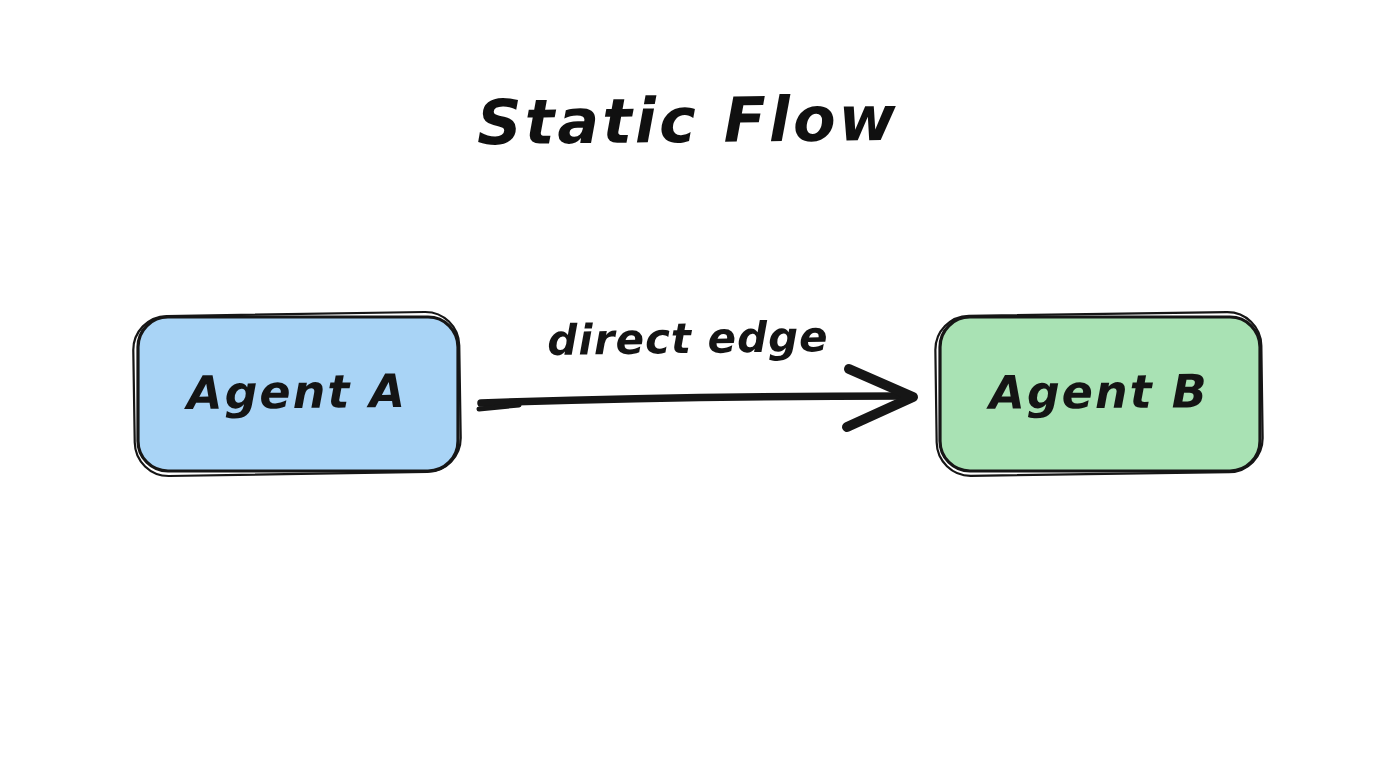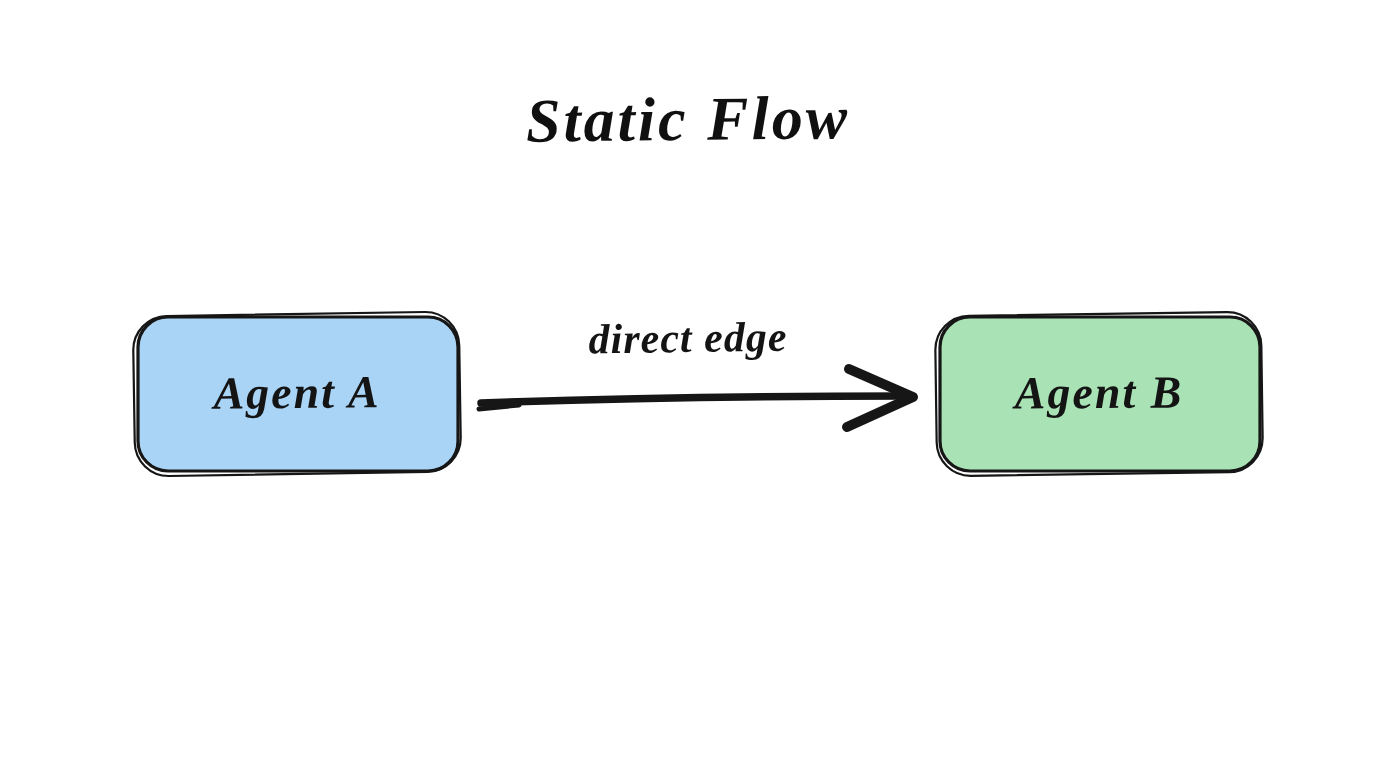--- a/index.html
+++ b/index.html
@@ -7,21 +7,20 @@
     padding: 0;
     background: #ffffff;
     font-family: "DejaVu Sans", sans-serif;
   }
   .canvas {
     position: relative;
     width: 1376px;
     height: 768px;
     background: #ffffff;
     overflow: hidden;
-    font-family: Liberation Serif, serif;
   }
   .title {
     position: absolute;
     top: 84px;
     left: 0;
     width: 100%;
     margin: 0;
     text-align: center;
     font-size: 62px;
     font-weight: 700;

